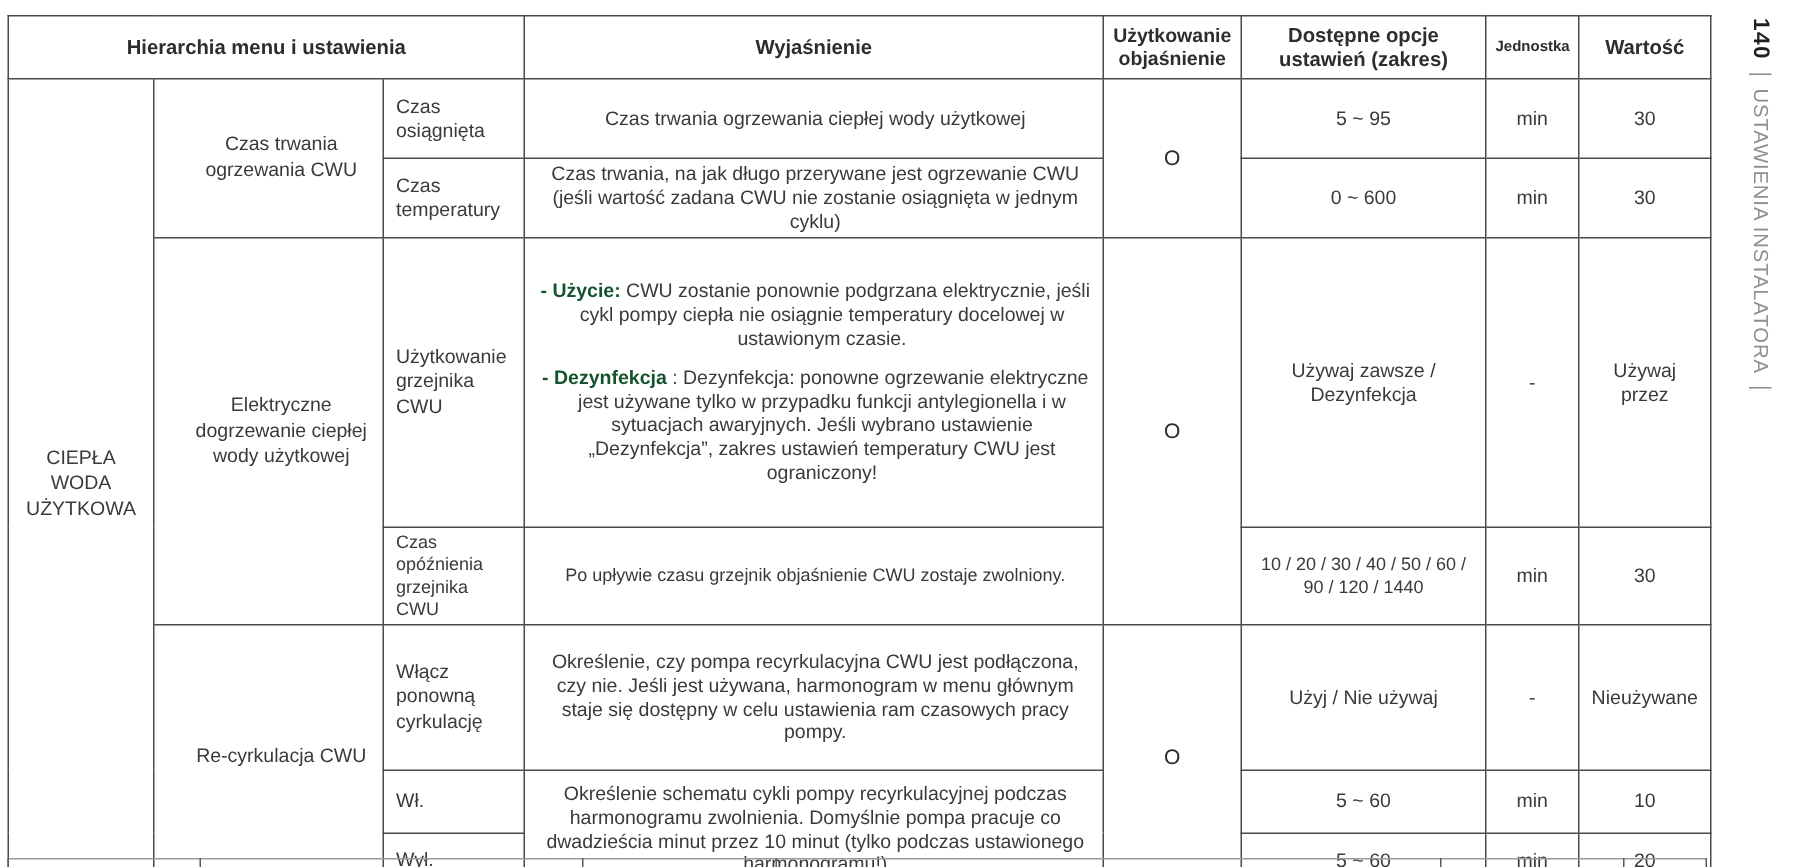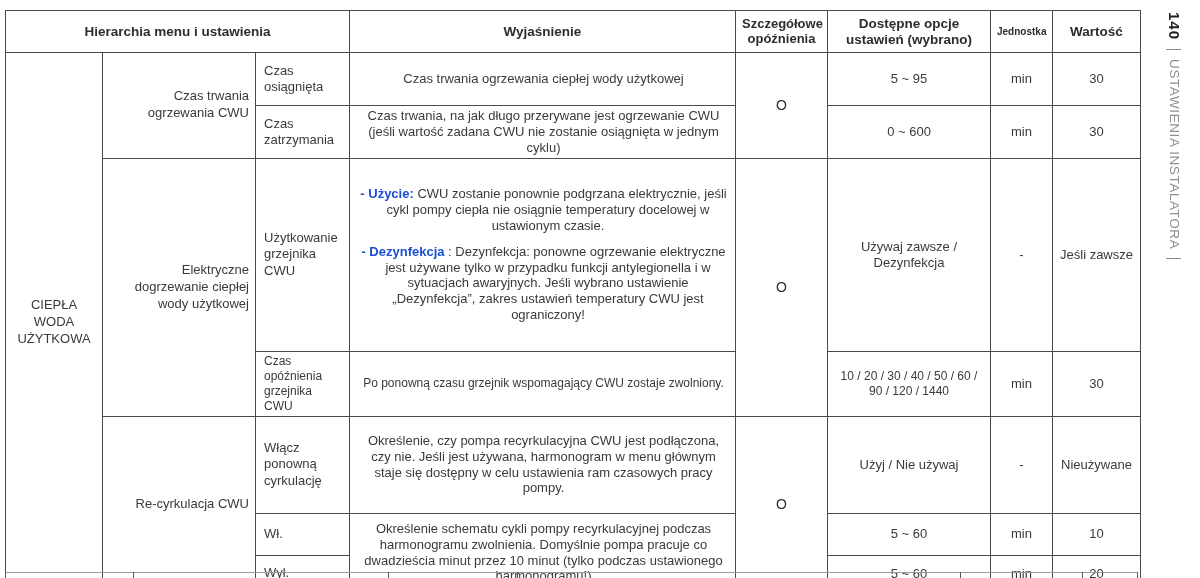--- a/index.html
+++ b/index.html
@@ -26,29 +26,29 @@
   th.th-detail{font-size:13px;}
   tr.h-hdr{height:42px}
   tr.h1{height:53px}
   tr.h2{height:43px}
   tr.h3{height:193px}
   tr.h4{height:44px}
   tr.h5{height:97px}
   tr.h6{height:42px}
   tr.h7{height:37px}
   td.cat{text-align:center;line-height:1.3;}
-  td.group{text-align:right;padding-left:23px;line-height:1.3;}
+  td.group{text-align:center;padding-left:23px;line-height:1.3;}
   td.setting{text-align:left;padding-left:8px;line-height:1.25;}
   td.expl{text-align:center;padding-left:8px;padding-right:6px;}
   td.small-txt{font-size:12px;margin-top:40px;}
   td.mark{text-align:center;font-size:14px;color:#2d2d2d;}
   td.opts,td.unit,td.val{text-align:center;}
   td.expl .bullet{margin:0 0 10px 0;padding-left:9px;text-indent:-9px;}
   td.expl .bullet:last-child{margin-bottom:0;}
-  .b{font-weight:bold;color:#1d4ed8;}
+  .b{font-weight:bold;color:#14532d;}
   
   .side-caption{
     position:absolute;left:1157px;top:12px;height:560px;width:32px;
     writing-mode:vertical-rl;text-orientation:mixed;
     white-space:nowrap;
   }
   .side-caption .page-num{
     font-weight:bold;color:#1f1f1f;font-size:15px;letter-spacing:1px;
   }
   .side-caption .vsep{
@@ -74,61 +74,61 @@
     <col style="width:386px">
       <col style="width:92px">
       <col style="width:163px">
     <col style="width:62px">
       <col style="width:88px">
   </colgroup>
   <tbody>
       <tr class="h-hdr">
     <th colspan="3">Hierarchia menu i ustawienia</th>
     <th>Wyjaśnienie</th>
-    <th class="th-detail">Szczegółowe opóźnienia</th>
-    <th>Dostępne opcje ustawień (wybrano)</th>
+    <th class="th-detail">Użytkowanie objaśnienie</th>
+    <th>Dostępne opcje ustawień (zakres)</th>
     <th class="th-small">Jednostka</th>
     <th>Wartość</th>
   </tr>
 
   <tr class="h1">
     <td class="cat" rowspan="7">CIEPŁA WODA UŻYTKOWA</td>
     <td class="group" rowspan="2">Czas trwania ogrzewania CWU</td>
     <td class="setting">Czas osiągnięta</td>
     <td class="expl">Czas trwania ogrzewania ciepłej wody użytkowej</td>
     <td class="mark" rowspan="2">O</td>
     <td class="opts">5 ~ 95</td>
     <td class="unit">min</td>
     <td class="val">30</td>
   </tr>
 
   <tr class="h2">
-    <td class="setting">Czas zatrzymania</td>
+    <td class="setting">Czas temperatury</td>
     <td class="expl">Czas trwania, na jak długo przerywane jest ogrzewanie CWU (jeśli wartość zadana CWU nie zostanie osiągnięta w jednym cyklu)</td>
     <td class="opts">0 ~ 600</td>
     <td class="unit">min</td>
     <td class="val">30</td>
   </tr>
 
   <tr class="h3">
     <td class="group" rowspan="2">Elektryczne dogrzewanie ciepłej wody użytkowej</td>
     <td class="setting">Użytkowanie grzejnika CWU</td>
     <td class="expl">
       <p class="bullet"><span class="b">- Użycie:</span><span> CWU zostanie ponownie podgrzana elektrycznie, jeśli cykl pompy ciepła nie osiągnie temperatury docelowej w ustawionym czasie.</span></p>
       <p class="bullet"><span class="b">- Dezynfekcja</span><span> : Dezynfekcja: ponowne ogrzewanie elektryczne jest używane tylko w przypadku funkcji antylegionella i w sytuacjach awaryjnych. Jeśli wybrano ustawienie „Dezynfekcja”, zakres ustawień temperatury CWU jest ograniczony!</span></p>
     </td>
     <td class="mark" rowspan="2">O</td>
     <td class="opts">Używaj zawsze / Dezynfekcja</td>
     <td class="unit">-</td>
-    <td class="val">Jeśli zawsze</td>
+    <td class="val">Używaj przez</td>
   </tr>
 
   <tr class="h4">
     <td class="setting small-txt">Czas opóźnienia grzejnika CWU</td>
-    <td class="expl small-txt">Po ponowną czasu grzejnik wspomagający CWU zostaje zwolniony.</td>
+    <td class="expl small-txt">Po upływie czasu grzejnik objaśnienie CWU zostaje zwolniony.</td>
     <td class="opts small-txt">10 / 20 / 30 / 40 / 50 / 60 / 90 / 120 / 1440</td>
     <td class="unit">min</td>
     <td class="val">30</td>
   </tr>
 
   <tr class="h5">
     <td class="group" rowspan="3">Re-cyrkulacja CWU</td>
     <td class="setting">Włącz ponowną cyrkulację</td>
     <td class="expl">Określenie, czy pompa recyrkulacyjna CWU jest podłączona, czy nie. Jeśli jest używana, harmonogram w menu głównym staje się dostępny w celu ustawienia ram czasowych pracy pompy.</td>
     <td class="mark" rowspan="3">O</td>

